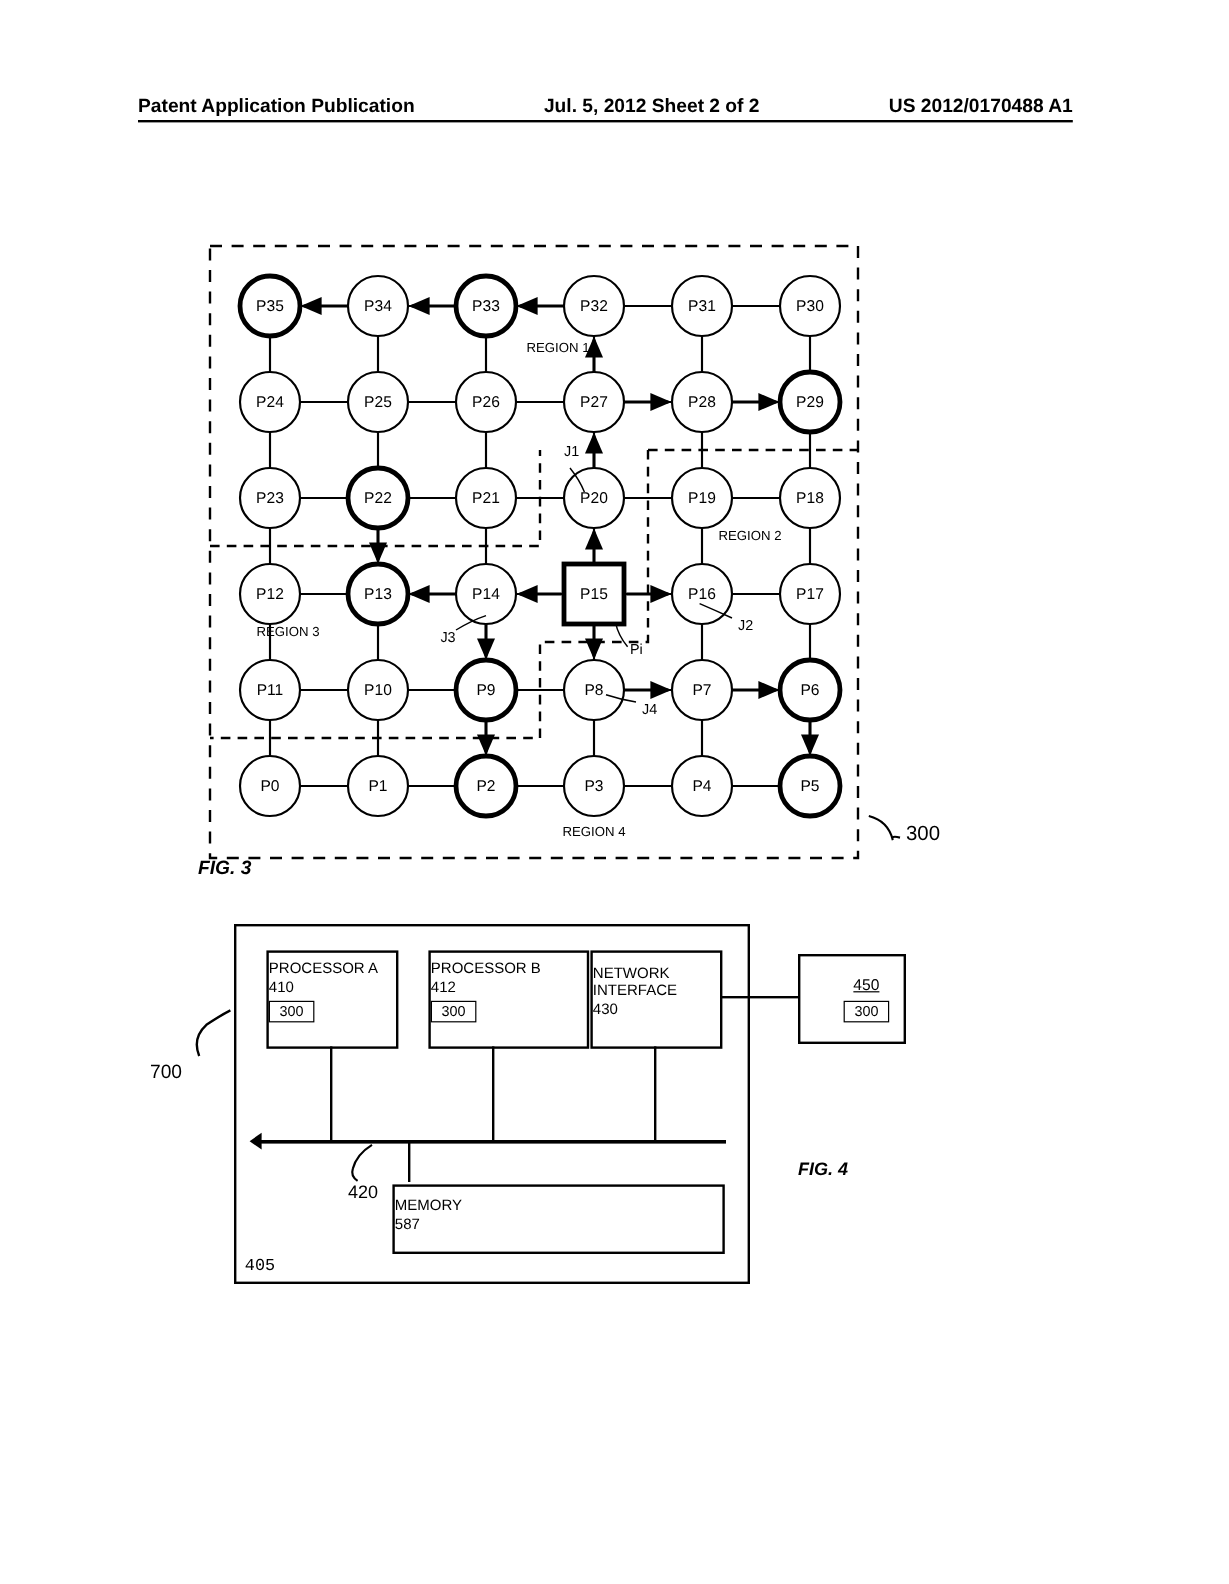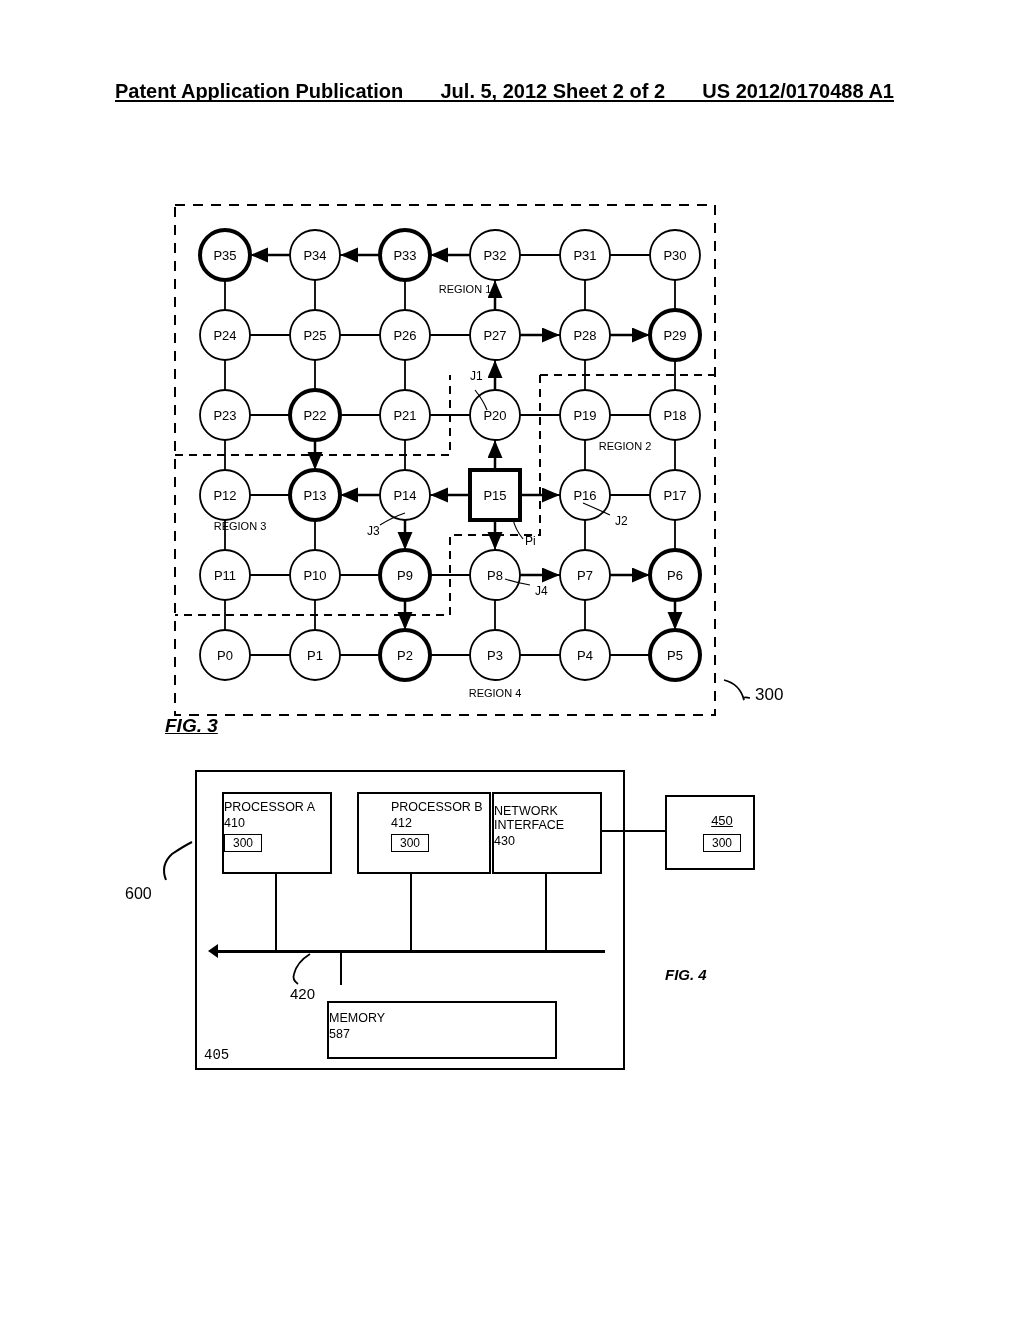--- a/index.html
+++ b/index.html
@@ -14,21 +14,21 @@
     position: absolute;
     inset: 0;
   }
   .header {
     position: absolute;
     top: 80px;
     left: 115px;
     right: 130px;
     display: flex;
     justify-content: space-between;
-    font-size: 20px;
+    font-size: 16px;
     font-weight: bold;
   }
   .rule {
     position: absolute;
     top: 100px;
     left: 115px;
     right: 130px;
     height: 2px;
     background: #000;
   }
@@ -38,23 +38,22 @@
     left: 165px;
     width: 560px;
     height: 530px;
   }
   .fig3-svg { width: 100%; height: 100%; }
   .fig3-label {
     position: absolute;
     top: 715px;
     left: 165px;
     font-style: italic;
-    font-size: 19px;
+    font-size: 16px;
     font-weight: bold;
-    text-decoration: underline;
   }
   .fig3-300 {
     position: absolute;
     top: 685px;
     left: 755px;
     font-size: 17px;
   }
   .fig3-300-hook {
     position: absolute;
     top: 678px;
@@ -396,31 +395,31 @@
       <path d="M2 2 Q 18 6 22 22 Q 20 18 28 20" stroke="#000" stroke-width="1.8" fill="none"></path>
     </svg>
   <div class="fig3-300">300</div>
 
   <div class="fig4-wrap">
     <div class="fig4-box" style="top:20px; left:25px; width:110px; height:82px;">
       <span class="name">PROCESSOR A</span>
       <span class="num">410</span>
       <span class="inner300">300</span>
     </div>
-    <div class="fig4-box" style="top:20px; left:160px; width:134px; height:82px;padding-left:32px;">
+    <div class="fig4-box" style="top:20px; left:160px; width:134px; height:82px;">
       <span class="name">PROCESSOR B</span>
       <span class="num">412</span>
       <span class="inner300">300</span>
     </div>
     <div class="fig4-box" style="top:20px; left:295px; width:110px; height:82px;">
       <span class="name" style="margin-top:10px">NETWORK INTERFACE</span>
       <span class="num">430</span>
     </div>
 
-    <div class="fig4-box" style="top:229px; left:130px; width:230px; height:58px;">
+    <div class="fig4-box" style="top:215px; left:130px; width:277px; height:58px;">
       <span class="name" style="margin-top:8px">MEMORY</span>
       <span class="num">587</span>
     </div>
   </div>
 
   <div class="fig4-450" style="top:795px; left:665px; width:90px; height:75px;padding-left:24px;">
     <span class="num" style="display:block; text-decoration:underline; margin-top:16px;">450</span>
     <span class="inner300" style="border:1.5px solid #000; display:inline-block; padding:1px 8px; margin-top:6px;">300</span>
   </div>
 
@@ -434,21 +433,21 @@
 
   <div class="bus-line" style="top:830px; left:600px; width:65px; height:2px;"></div>
 
   <svg style="position:absolute; top:942px; left:206px; width:14px; height:18px;">
     <path d="M12 2 L2 9 L12 16 Z" fill="#000"></path>
   </svg>
 
   <svg class="fig4-400-hook">
     <path d="M 8 40 Q 2 25 14 14 Q 26 6 34 2" stroke="#000" stroke-width="2" fill="none"></path>
   </svg>
-  <div class="fig4-400">600</div>
+  <div class="fig4-400">700</div>
 
   <svg class="fig4-420-hook">
     <path d="M 28 2 Q 15 10 12 22 Q 10 28 16 32" stroke="#000" stroke-width="1.8" fill="none"></path>
   </svg>
   <div class="fig4-420">420</div>
   <div class="fig4-405">405</div>
 
   <div class="fig4-label">FIG. 4</div>
 
 </div>

